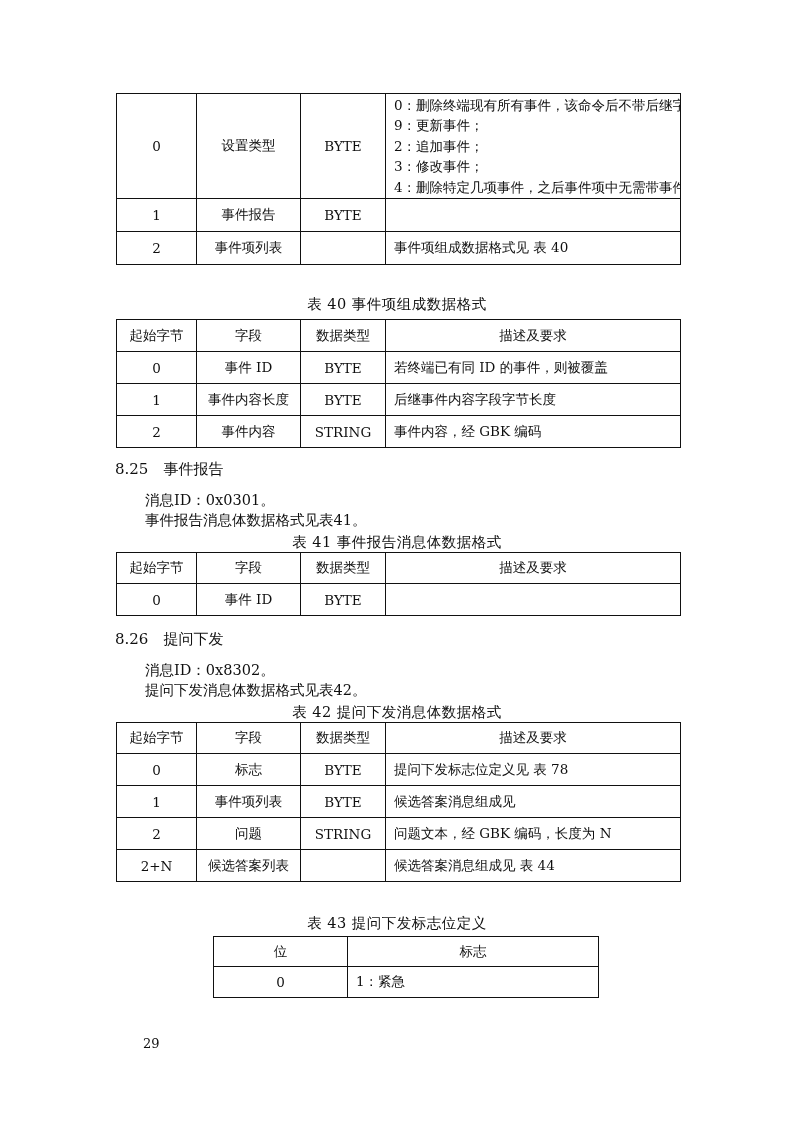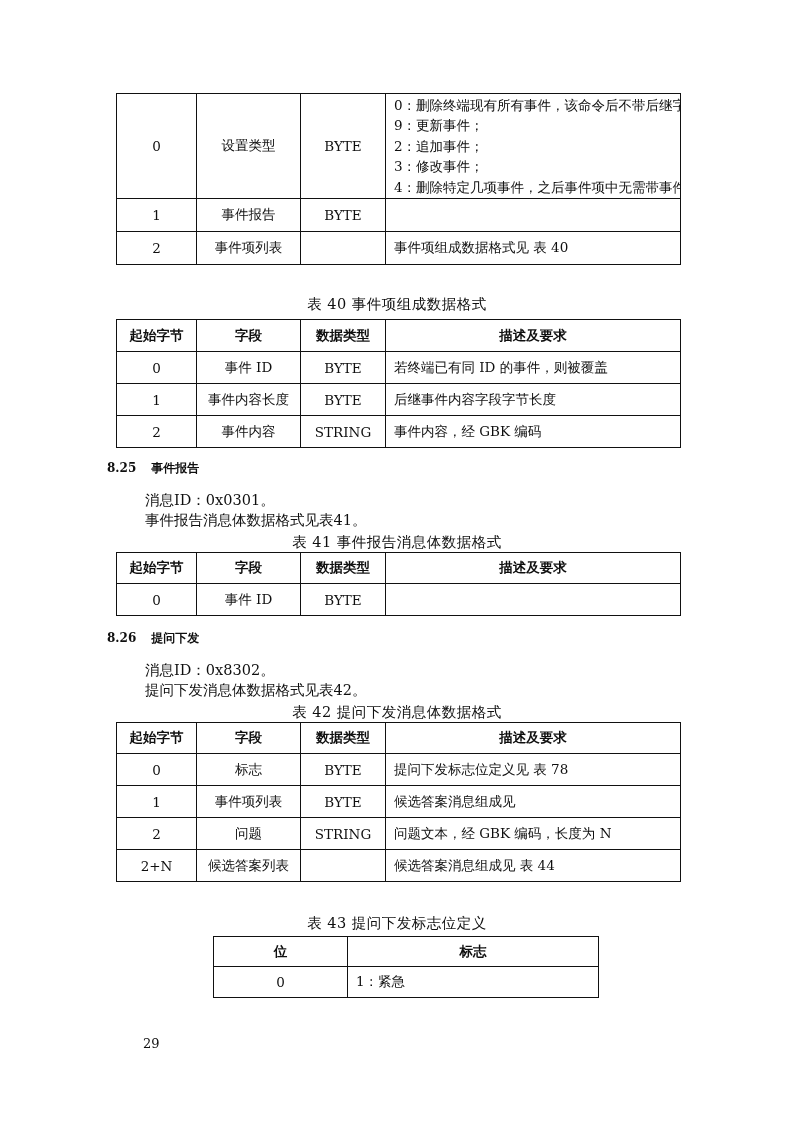--- a/index.html
+++ b/index.html
@@ -21,43 +21,43 @@
   }
   table.doc-table td, table.doc-table th {
     border: 1px solid #111;
     text-align: center;
     vertical-align: middle;
     padding: 0 4px;
     font-weight: normal;
     overflow: hidden;
     white-space: nowrap;
   }
-  table.doc-table th { font-weight: bold; text-align: center; }
+  table.doc-table th { font-weight: normal; text-align: center; }
   table.doc-table td.desc {
     text-align: left;
     padding-left: 8px;
     white-space: normal;
   }
   td.desc .line {
     line-height: 20.5px;
     white-space: nowrap;
   }
   .caption {
     position: absolute;
     left: 0;
     width: 794px;
     text-align: center;
     font-size: 14.5px;
     letter-spacing: 0.5px;
   }
   .heading {
     position: absolute;
-    left: 107px;
-    font-size: 12px;
-    font-weight: bold;
+    left: 115px;
+    font-size: 15px;
+    font-weight: normal;
   }
   .heading .sec-title { margin-left: 15px; }
   .body-line {
     position: absolute;
     left: 145px;
     font-size: 14.5px;
   }
   .page-number {
     position: absolute;
     left: 119px;

